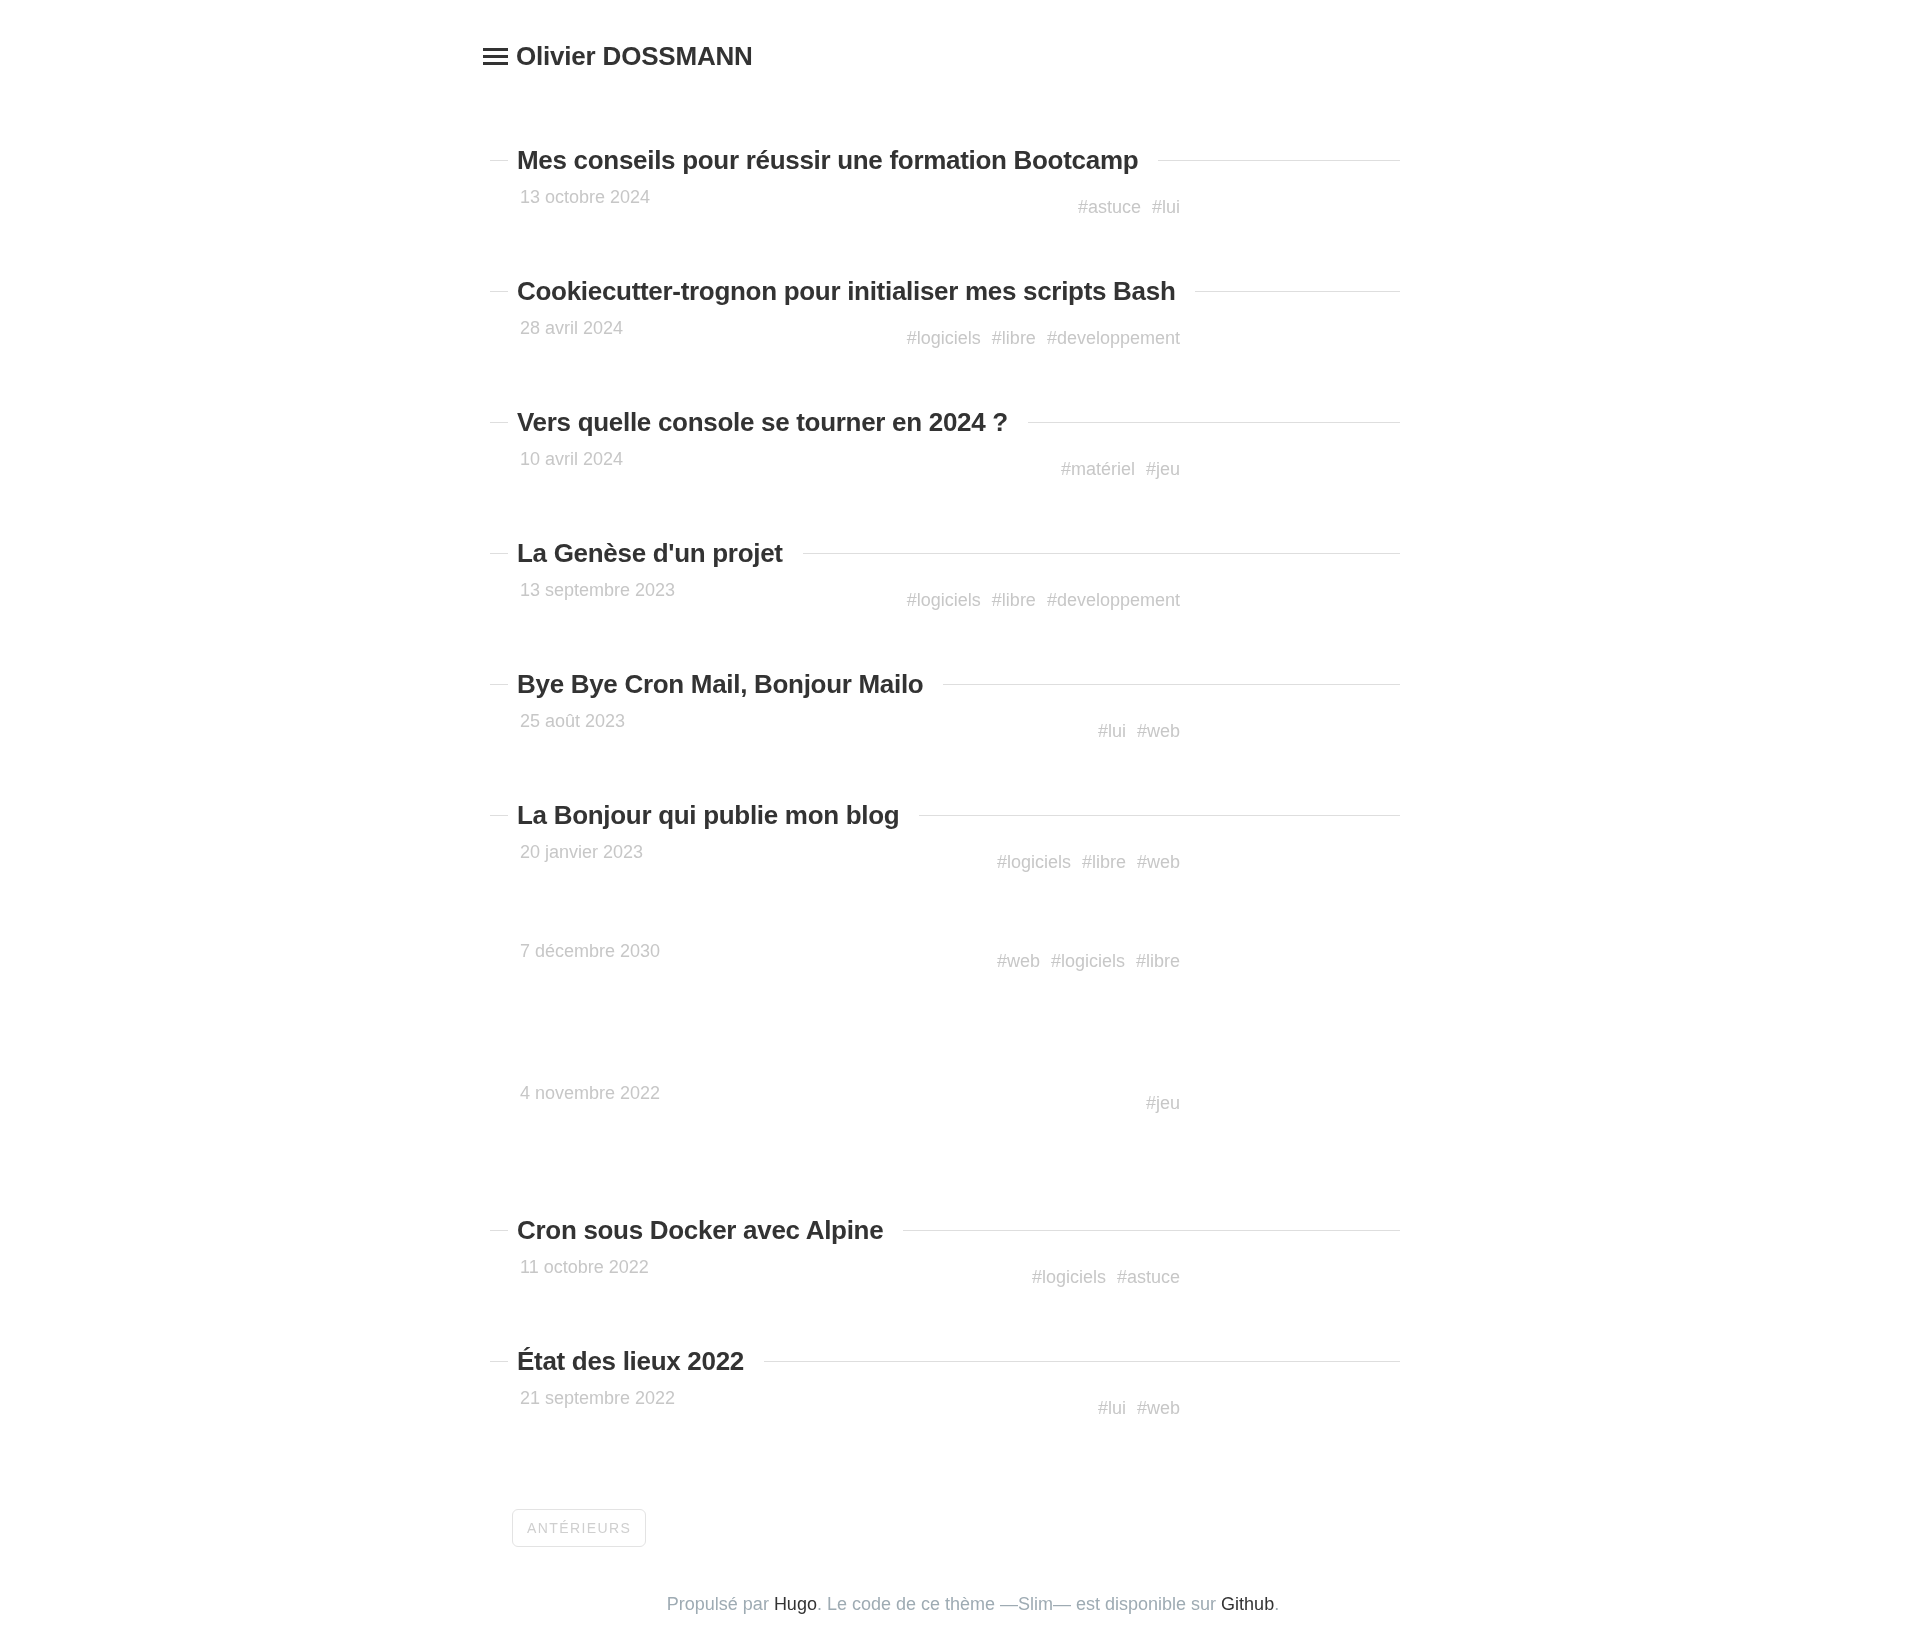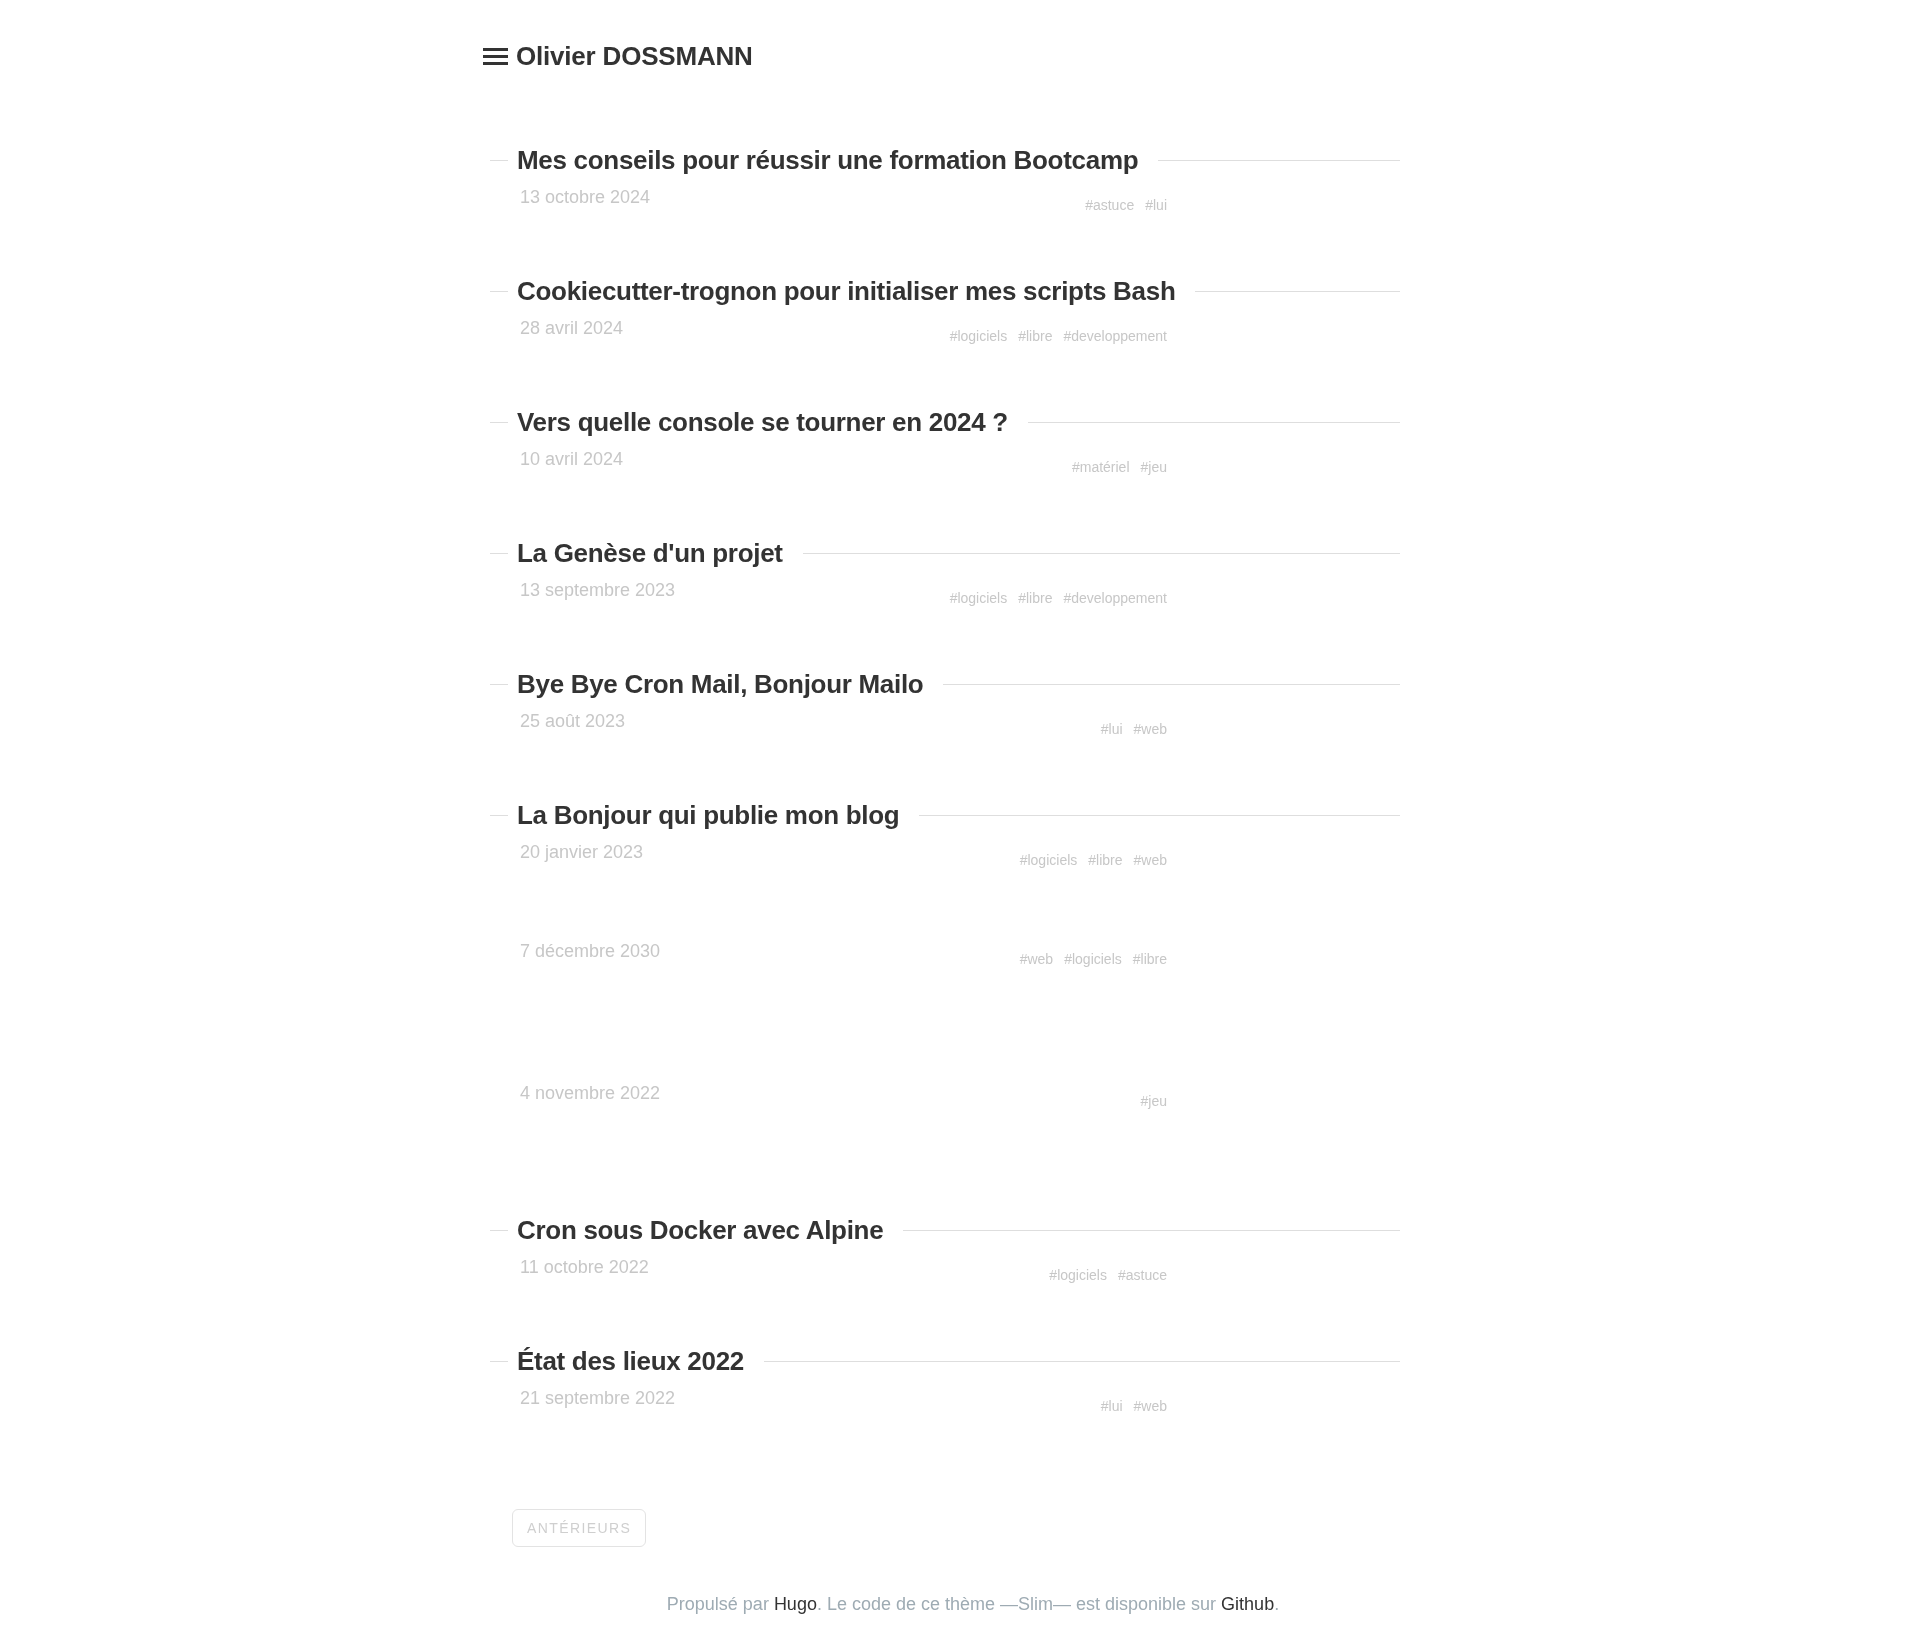--- a/index.html
+++ b/index.html
@@ -90,24 +90,24 @@
     height: 48px;
   }
   .post-date {
     font-size: 18px;
     color: var(--muted, #c7c7c7);
     white-space: nowrap;
   }
   .post-tags {
     position: absolute;
     top: 10px;
-    right: 233px;
+    right: 220px;
     display: flex;
     gap: 11px;
-    font-size: 14px;
+    font-size: 18px;
     color: var(--muted, #c7c7c7);
     white-space: nowrap;
   }
   .post-tags span { cursor: pointer; }
   
   .pagination {
     margin: 33px 0 0 22px;
   }
   .btn-older {
     display: inline-block;

